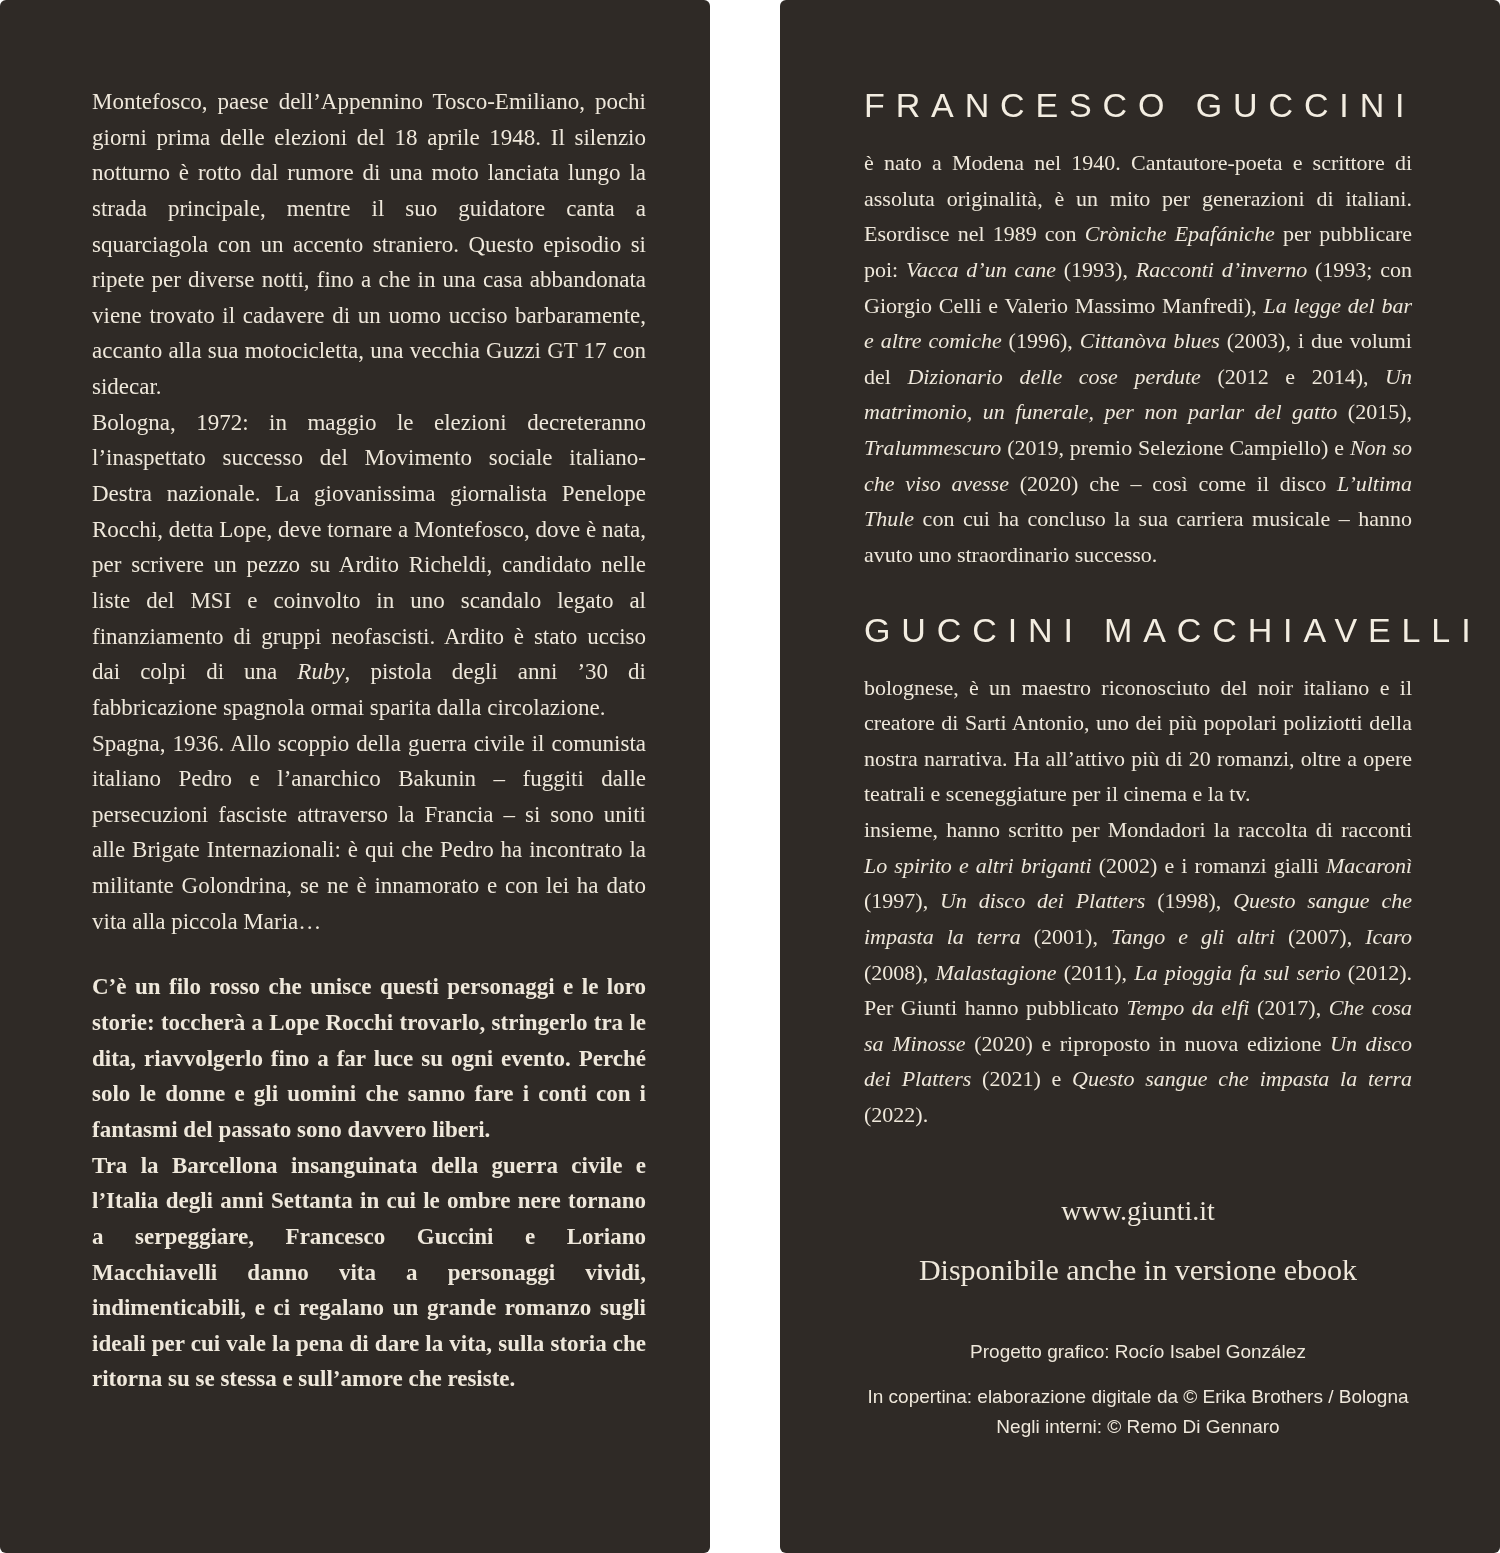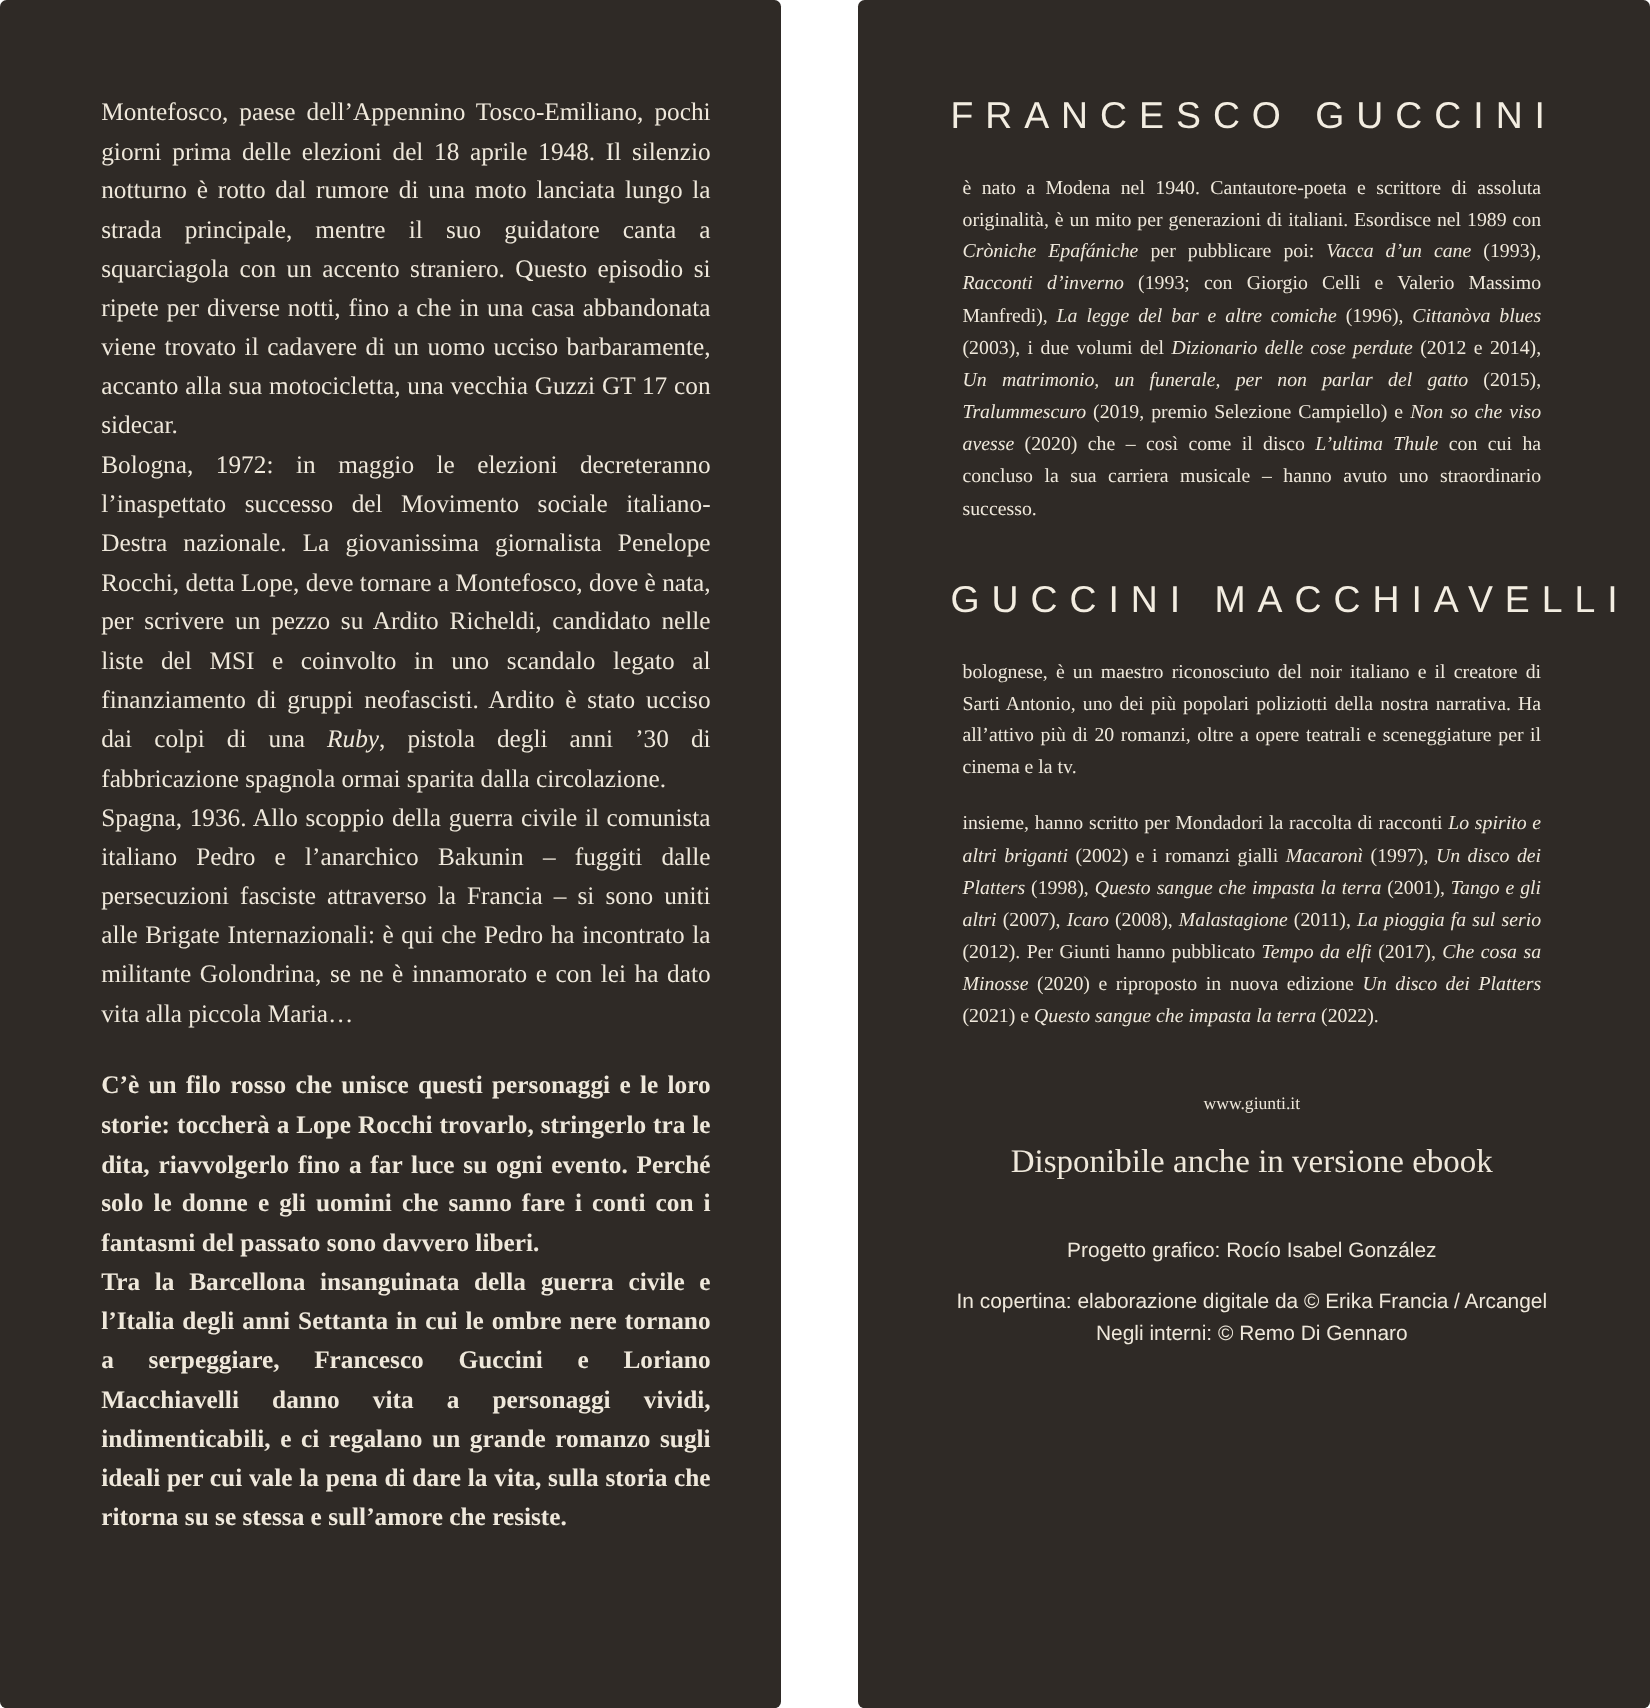--- a/index.html
+++ b/index.html
@@ -52,35 +52,35 @@
     font-weight: 400;
     font-size: 34px;
     letter-spacing: 0.32em;
     text-align: center;
     color: #f3ede1;
     margin: 0 0 20px 0;
     white-space: nowrap;
   }
   .section-heading.spaced { margin-top: 38px; }
   .bio {
-    margin: 11px;
-    font-size: 18px;
+    margin: 0;
+    font-size: 22px;
     line-height: 1.62;
     text-align: justify;
     hyphens: auto;
     -webkit-hyphens: auto;
   }
   
   .flap-footer {
     text-align: center;
     margin-top: 46px;
   }
   .site-line {
-    font-size: 16px;
-    margin: 0 0 26px 0;
+    font-size: 28px;
+    margin: 16px 0 26px 0;
     text-align: center;
   }
   .ebook-line {
     font-size: 30px;
     margin: 0 0 50px 0;
   }
   .credit {
     font-family: "Liberation Sans", sans-serif;
     font-size: 19px;
     line-height: 1.55;
@@ -110,19 +110,19 @@
 
     <h2 class="section-heading spaced">GUCCINI MACCHIAVELLI</h2>
     <p class="bio"><span>bolognese, è un maestro riconosciuto del noir italiano e il creatore di Sarti Antonio, uno dei più popolari poliziotti della nostra narrativa. Ha all’attivo più di 20 romanzi, oltre a opere teatrali e sceneggiature per il cinema e la tv.</span></p>
 
     <p class="bio"><span>insieme, hanno scritto per Mondadori la raccolta di racconti </span><i>Lo spirito e altri briganti</i><span> (2002) e i romanzi gialli </span><i>Macaronì</i><span> (1997), </span><i>Un disco dei Platters</i><span> (1998), </span><i>Questo sangue che impasta la terra</i><span> (2001), </span><i>Tango e gli altri</i><span> (2007), </span><i>Icaro</i><span> (2008), </span><i>Malastagione</i><span> (2011), </span><i>La pioggia fa sul serio</i><span> (2012). Per Giunti hanno pubblicato </span><i>Tempo da elfi</i><span> (2017), </span><i>Che cosa sa Minosse</i><span> (2020) e riproposto in nuova edizione </span><i>Un disco dei Platters</i><span> (2021) e </span><i>Questo sangue che impasta la terra</i><span> (2022).</span></p>
 
     <div class="flap-footer">
       <p class="site-line">www.giunti.it</p>
       <p class="ebook-line">Disponibile anche in versione ebook</p>
       <p class="credit credit-first">Progetto grafico: Rocío Isabel González</p>
-      <p class="credit">In copertina: elaborazione digitale da © Erika Francia / Arcangel</p>
+      <p class="credit">In copertina: elaborazione digitale da © Erika Brothers / Bologna</p>
       <p class="credit">Negli interni: © Remo Di Gennaro</p>
     </div>
 
   </section>
 
 </div>
 
 </body></html>

